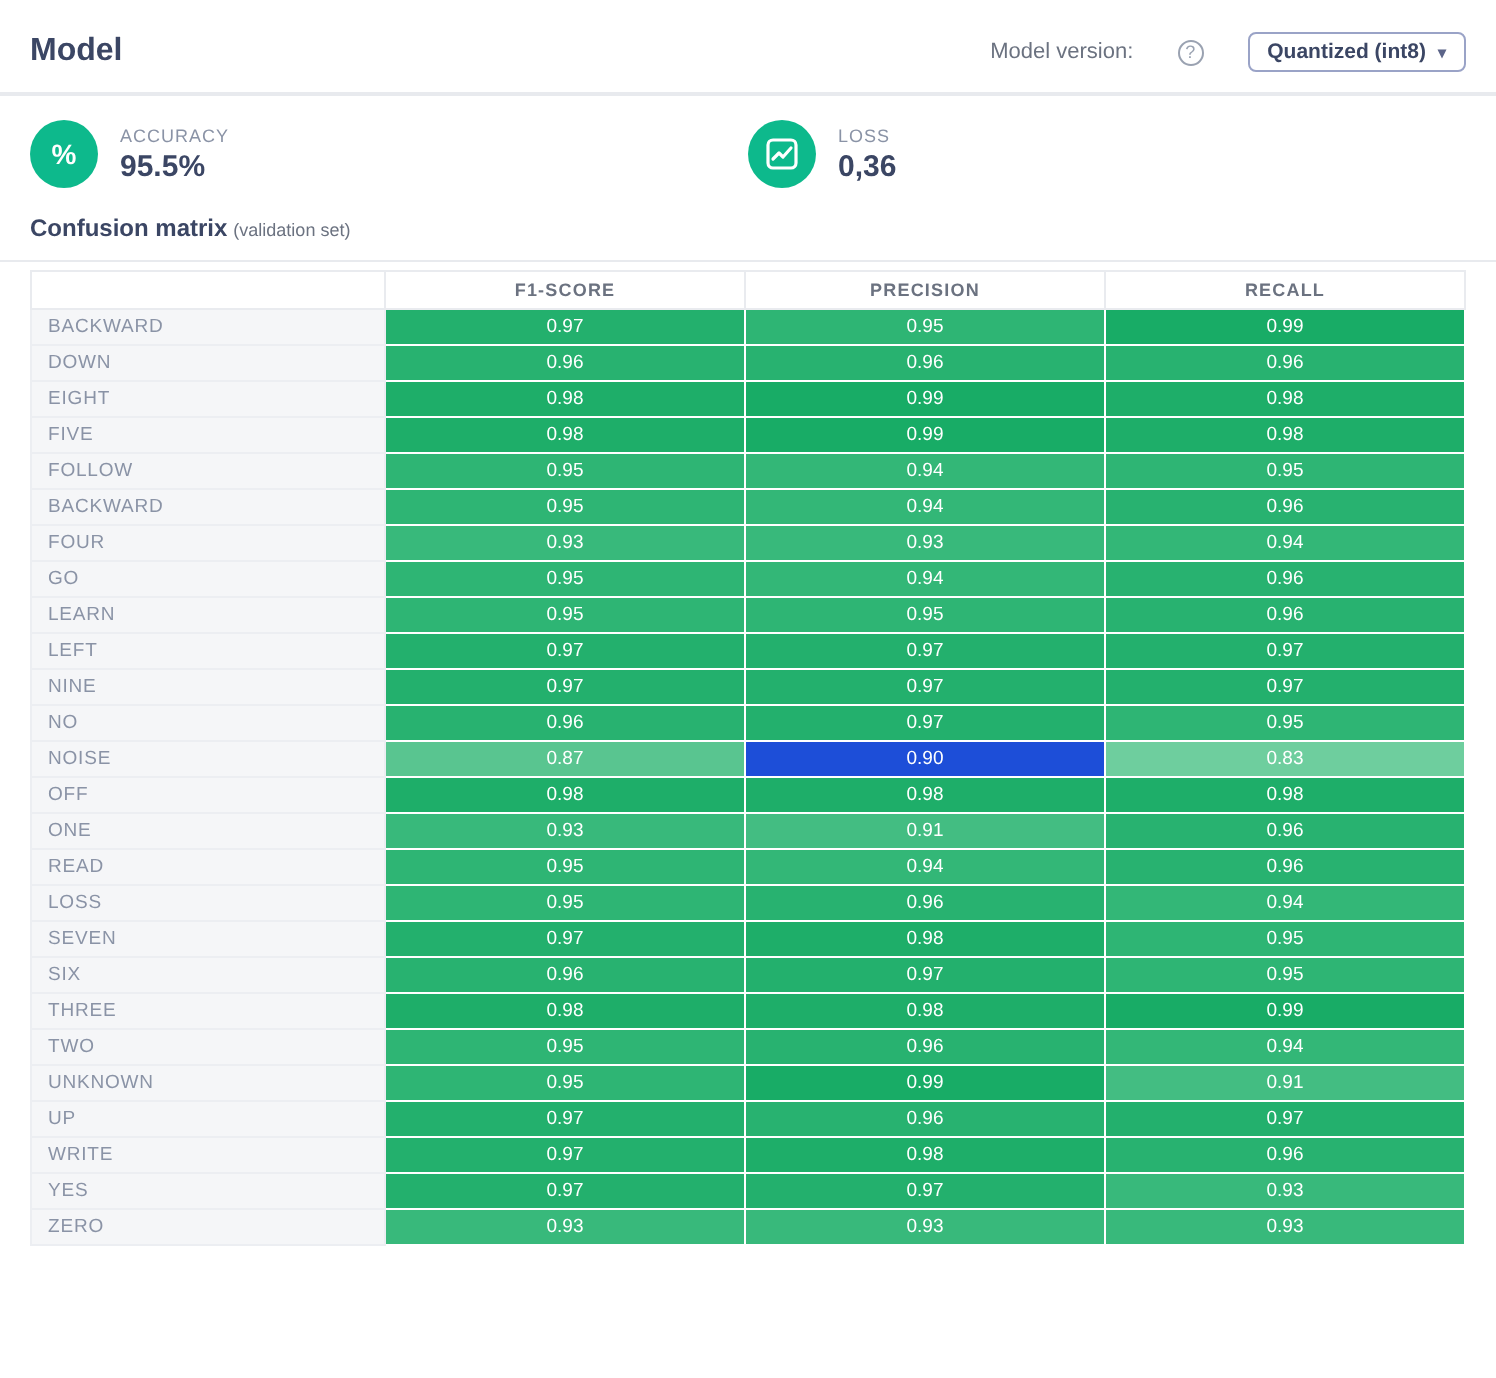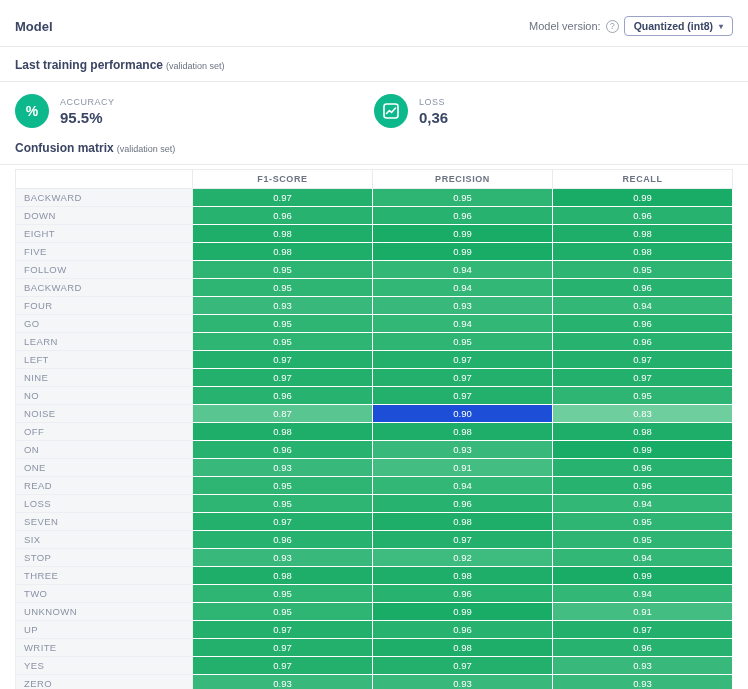--- a/index.html
+++ b/index.html
@@ -7,22 +7,22 @@
   body {
     width: 748px; height: 689px; overflow: hidden;
     background: #ffffff;
     font-family: "Liberation Sans", sans-serif;
     color: #3b4664;
   }
   .page { padding: 8px 15px 0 15px; }
 
   
   .topbar { display: flex; align-items: center; justify-content: space-between; padding: 8px 0 10px 0; }
-  .page-title { font-size: 13px; font-weight: bold; color: #3b4664; }
-  .topbar-right { display: flex; align-items: center; gap: 5px; }
+  .page-title { font-size: 16px; font-weight: bold; color: #3b4664; }
+  .topbar-right { display: flex; align-items: center; gap: 22px; }
   .mv-label { font-size: 11px; color: #6b7280; }
   .help-icon {
     width: 13px; height: 13px; border: 1px solid #9aa2b1; border-radius: 50%;
     color: #9aa2b1; font-size: 9px; line-height: 11px; text-align: center; cursor: pointer;
   }
   .version-btn {
     display: inline-flex; align-items: center; gap: 6px;
     background: #fff; border: 1px solid #9aa3c7; border-radius: 4px;
     color: #3b4664; font-size: 10.5px; font-weight: bold;
     padding: 3px 9px; cursor: pointer; font-family: inherit;
@@ -74,23 +74,20 @@
       <span class="mv-label">Model version:</span>
       <span class="help-icon">?</span>
       <button class="version-btn">
         <span>Quantized (int8)</span>
         <span class="caret">▾</span>
       </button>
     </div>
   </div>
   <div class="rule"></div>
 
-  <div class="section-title">
-    <span>Last training performance</span><span class="section-suffix">(validation set)</span>
-  </div>
   <div class="rule"></div>
 
   <div class="metrics">
     <div class="metric">
       <div class="metric-icon" style="background: rgb(13, 185, 140);">%</div>
       <div class="metric-text">
         <span class="metric-label">ACCURACY</span>
         <span class="metric-value">95.5%</span>
       </div>
     </div>
@@ -201,26 +198,20 @@
           <td class="val" style="background: #1d4ed8;">0.90</td>
           <td class="val" style="background: rgb(110, 206, 158); margin-left: 48px;">0.83</td>
         </tr>
         <tr>
           <th class="rowlabel">OFF</th>
           <td class="val" style="background: rgb(30, 174, 105);">0.98</td>
           <td class="val" style="background: rgb(30, 174, 105);">0.98</td>
           <td class="val" style="background: rgb(30, 174, 105);">0.98</td>
         </tr>
         <tr>
-          <th class="rowlabel">ON</th>
-          <td class="val" style="background: rgb(40, 178, 112);">0.96</td>
-          <td class="val" style="background: rgb(56, 185, 123);">0.93</td>
-          <td class="val" style="background: rgb(24, 172, 102);">0.99</td>
-        </tr>
-        <tr>
           <th class="rowlabel">ONE</th>
           <td class="val" style="background: rgb(56, 185, 123);">0.93</td>
           <td class="val" style="background: rgb(67, 189, 130);">0.91</td>
           <td class="val" style="background: rgb(40, 178, 112);">0.96</td>
         </tr>
         <tr>
           <th class="rowlabel">READ</th>
           <td class="val" style="background: rgb(46, 181, 116);">0.95</td>
           <td class="val" style="background: rgb(51, 183, 119);">0.94</td>
           <td class="val" style="background: rgb(40, 178, 112);">0.96</td>
@@ -235,26 +226,20 @@
           <th class="rowlabel">SEVEN</th>
           <td class="val" style="background: rgb(35, 176, 109);">0.97</td>
           <td class="val" style="background: rgb(30, 174, 105);">0.98</td>
           <td class="val" style="background: rgb(46, 181, 116);">0.95</td>
         </tr>
         <tr>
           <th class="rowlabel">SIX</th>
           <td class="val" style="background: rgb(40, 178, 112);">0.96</td>
           <td class="val" style="background: rgb(35, 176, 109);">0.97</td>
           <td class="val" style="background: rgb(46, 181, 116);">0.95</td>
-        </tr>
-        <tr>
-          <th class="rowlabel">STOP</th>
-          <td class="val" style="background: rgb(56, 185, 123);">0.93</td>
-          <td class="val" style="background: rgb(62, 187, 126);">0.92</td>
-          <td class="val" style="background: rgb(51, 183, 119);">0.94</td>
         </tr>
         <tr>
           <th class="rowlabel">THREE</th>
           <td class="val" style="background: rgb(30, 174, 105);">0.98</td>
           <td class="val" style="background: rgb(30, 174, 105);">0.98</td>
           <td class="val" style="background: rgb(24, 172, 102);">0.99</td>
         </tr>
         <tr>
           <th class="rowlabel">TWO</th>
           <td class="val" style="background: rgb(46, 181, 116);">0.95</td>

